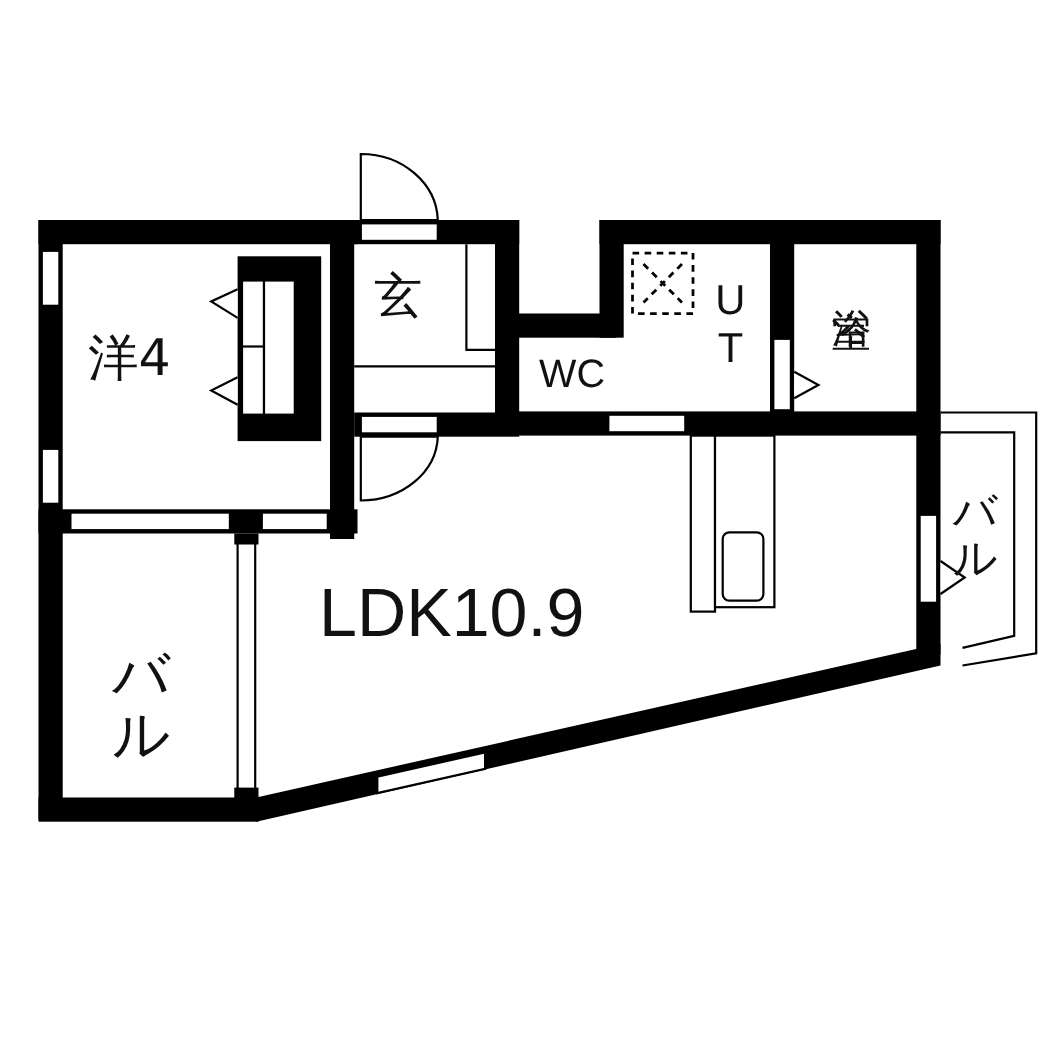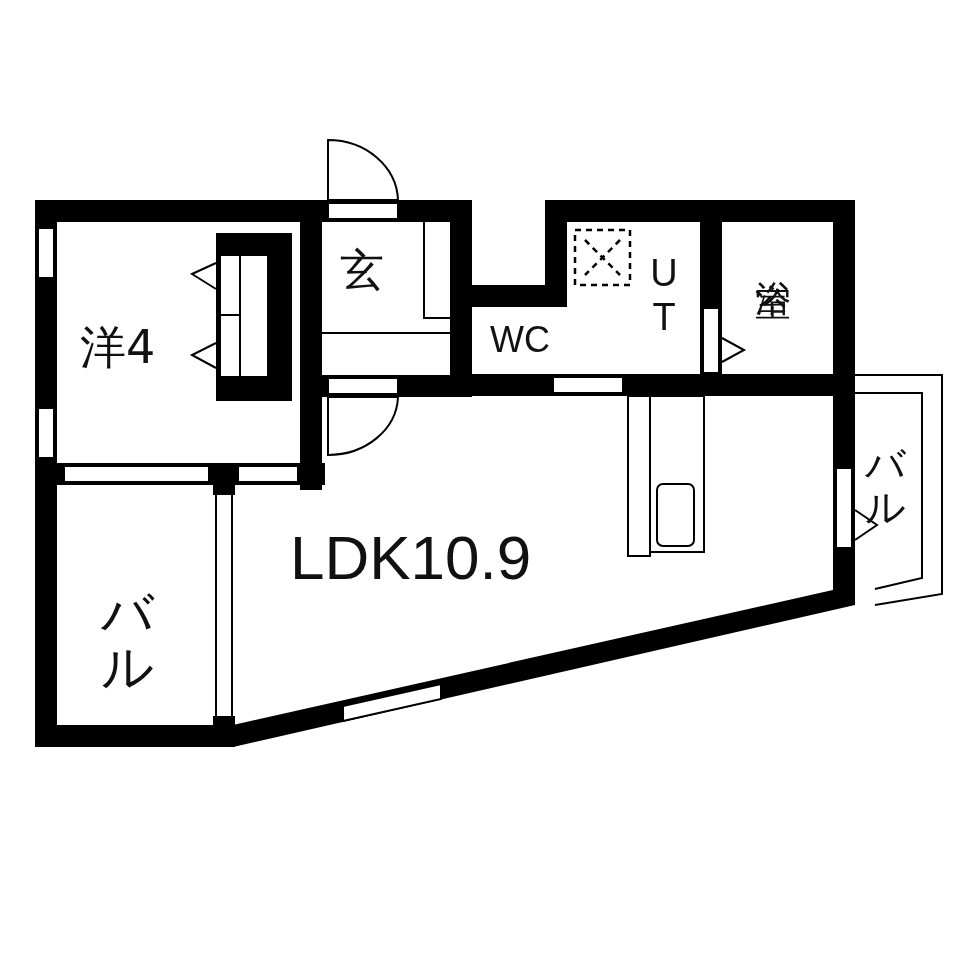--- a/index.html
+++ b/index.html
@@ -90,20 +90,20 @@
   <polyline points="722,338 744,350 722,362" fill="#fff" stroke="#000" stroke-width="2"></polyline>
   <polyline points="855,510 877,525 855,540" fill="#fff" stroke="#000" stroke-width="2"></polyline>
 
   <g fill="#fff" stroke="#000" stroke-width="2">
     <rect x="628" y="396" width="22" height="160"></rect>
     <rect x="650" y="396" width="54" height="156"></rect>
     <rect x="657" y="484" width="37" height="62" rx="6"></rect>
   </g>
 </svg>
 
-<div class="lbl" style="left:80px;top:324px;font-size:46px;">洋4</div>
+<div class="lbl" style="left:80px;top:302px;font-size:46px;">洋4</div>
 <div class="lbl" style="left:340px;top:248px;font-size:44px;">玄</div>
 <div class="lbl lat" style="left:490px;top:322px;font-size:36px;text-align:center;">WC</div>
 <div class="lbl lat vert" style="left:645px;top:252px;font-size:38px;">UT</div>
 <div class="lbl vert" style="left:755px;top:252px;font-size:36px;">浴室</div>
 <div class="lbl lat" style="left:290px;top:527px;font-size:62px;">LDK10.9</div>
 <div class="lbl vert" style="left:102px;top:555px;font-size:52px;">バル</div>
 <div class="lbl vert" style="left:866px;top:420px;font-size:40px;">バル</div>
 
 </body></html>

